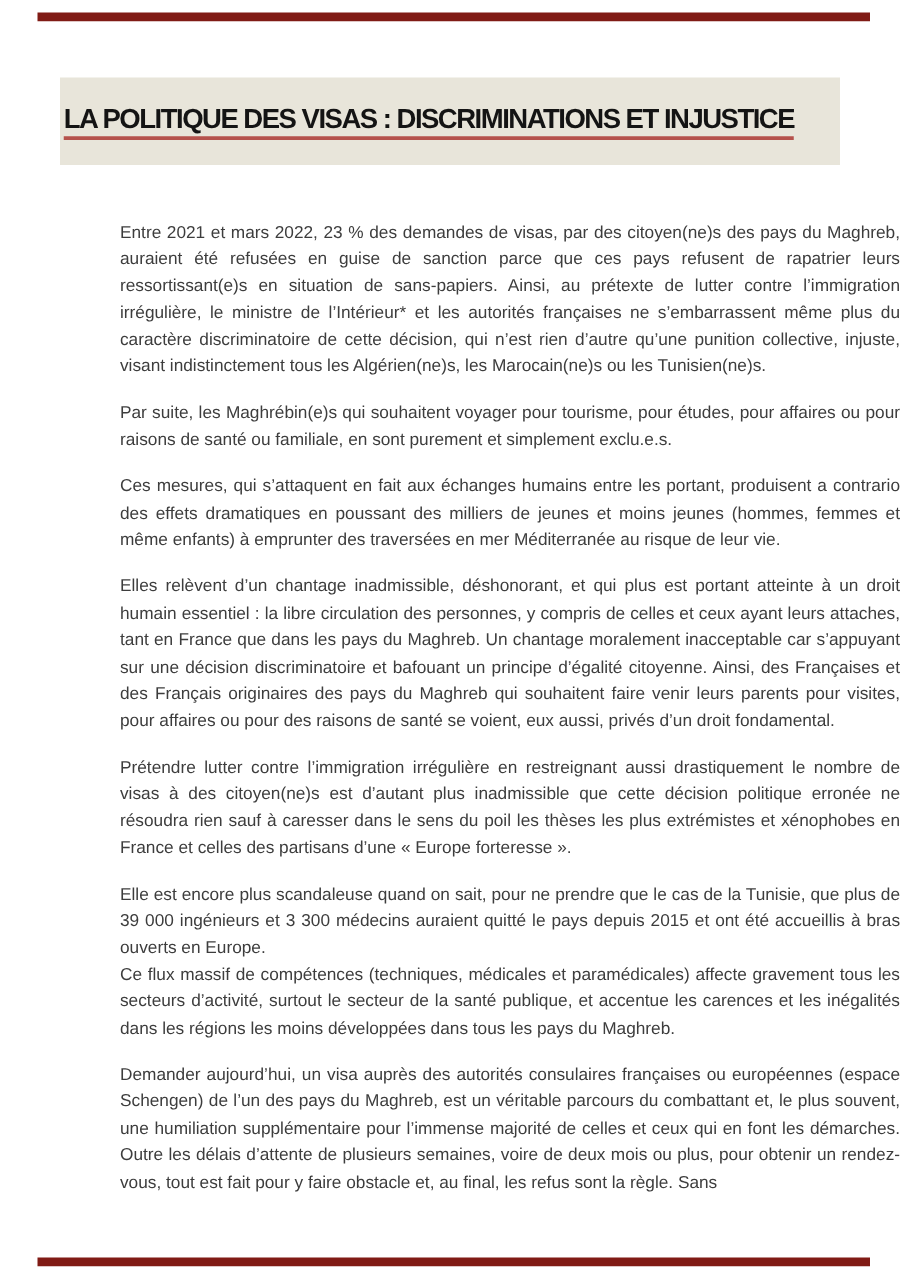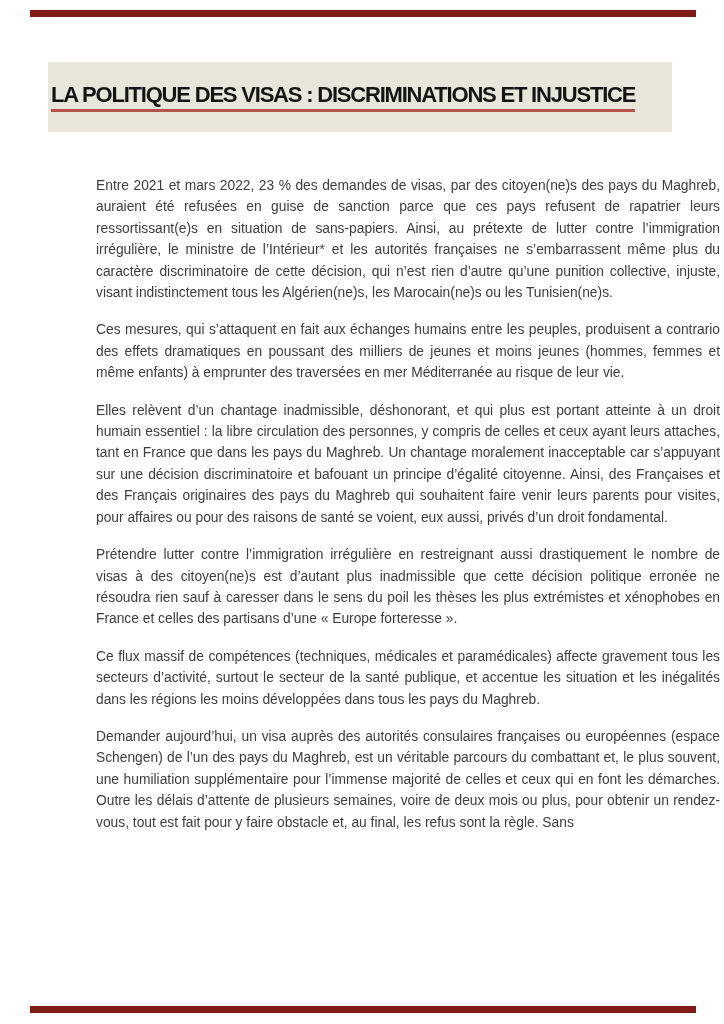--- a/index.html
+++ b/index.html
@@ -66,22 +66,24 @@
 
   <div class="rule rule-top"></div>
 
   <header class="title-banner">
     <h1><span>LA POLITIQUE DES VISAS : DISCRIMINATIONS ET INJUSTICE</span></h1>
   </header>
 
 
   <main class="body-text">
     <p>Entre 2021 et mars 2022, 23 % des demandes de visas, par des citoyen(ne)s des pays du Maghreb, auraient été refusées en guise de sanction parce que ces pays refusent de rapatrier leurs ressortissant(e)s en situation de sans-papiers. Ainsi, au prétexte de lutter contre l’immigration irrégulière, le ministre de l’Intérieur* et les autorités françaises ne s’embarrassent même plus du caractère discriminatoire de cette décision, qui n’est rien d’autre qu’une punition collective, injuste, visant indistinctement tous les Algérien(ne)s, les Marocain(ne)s ou les Tunisien(ne)s.</p>
-    <p>Ces mesures, qui s’attaquent en fait aux échanges humains entre les peuples, produisent a contrario des effets dramatiques en poussant des milliers de jeunes et moins jeunes (hommes, femmes  et même enfants) à emprunter des traversées en mer Méditerranée au risque de leur vie.</p>
+    <p>Par suite, les Maghrébin(e)s qui souhaitent voyager pour tourisme, pour études, pour affaires ou pour raisons de santé ou familiale, en sont purement et simplement exclu.e.s.</p>
+    <p>Ces mesures, qui s’attaquent en fait aux échanges humains entre les portant, produisent a contrario des effets dramatiques en poussant des milliers de jeunes et moins jeunes (hommes, femmes  et même enfants) à emprunter des traversées en mer Méditerranée au risque de leur vie.</p>
     <p>Elles relèvent d’un chantage inadmissible, déshonorant, et qui plus est portant atteinte à un droit humain essentiel : la libre circulation des personnes, y compris de celles et ceux ayant leurs attaches, tant en France que dans les pays du Maghreb. Un chantage moralement inacceptable car s’appuyant sur une décision discriminatoire et bafouant un principe d’égalité citoyenne. Ainsi, des Françaises et des Français originaires des pays du Maghreb qui souhaitent faire venir leurs parents pour visites, pour affaires ou pour des raisons de santé se voient, eux aussi, privés d’un droit fondamental.</p>
     <p>Prétendre lutter contre l’immigration irrégulière en restreignant aussi drastiquement le nombre de visas à des citoyen(ne)s est d’autant plus inadmissible que cette décision politique erronée ne résoudra rien sauf à caresser dans le sens du poil les thèses les plus extrémistes et xénophobes en France et celles des partisans d’une « Europe forteresse ».</p>
-    <p>Ce flux massif de compétences (techniques, médicales et paramédicales) affecte gravement tous les secteurs d’activité, surtout le secteur de la santé publique, et accentue les situation et les inégalités dans les régions les moins développées dans tous les pays du Maghreb.</p>
+    <p class="tight">Elle est encore plus scandaleuse quand on sait, pour ne prendre que le cas de la Tunisie, que plus de 39 000 ingénieurs et 3 300 médecins auraient quitté le  pays depuis 2015  et ont été accueillis à bras ouverts en Europe.</p>
+    <p>Ce flux massif de compétences (techniques, médicales et paramédicales) affecte gravement tous les secteurs d’activité, surtout le secteur de la santé publique, et accentue les carences et les inégalités dans les régions les moins développées dans tous les pays du Maghreb.</p>
     <p>Demander aujourd’hui, un visa auprès des autorités consulaires françaises ou européennes (espace Schengen) de l’un des pays du Maghreb, est un véritable parcours du combattant et, le plus souvent,  une humiliation supplémentaire pour l’immense majorité de celles et ceux qui en font les démarches. Outre les délais d’attente de plusieurs semaines, voire de deux mois ou plus, pour obtenir un rendez-vous, tout est fait pour y faire obstacle et, au final, les refus sont la règle. Sans</p>
   </main>
 
   <div class="rule rule-bottom"></div>
 
 </div>
 
 </body></html>

